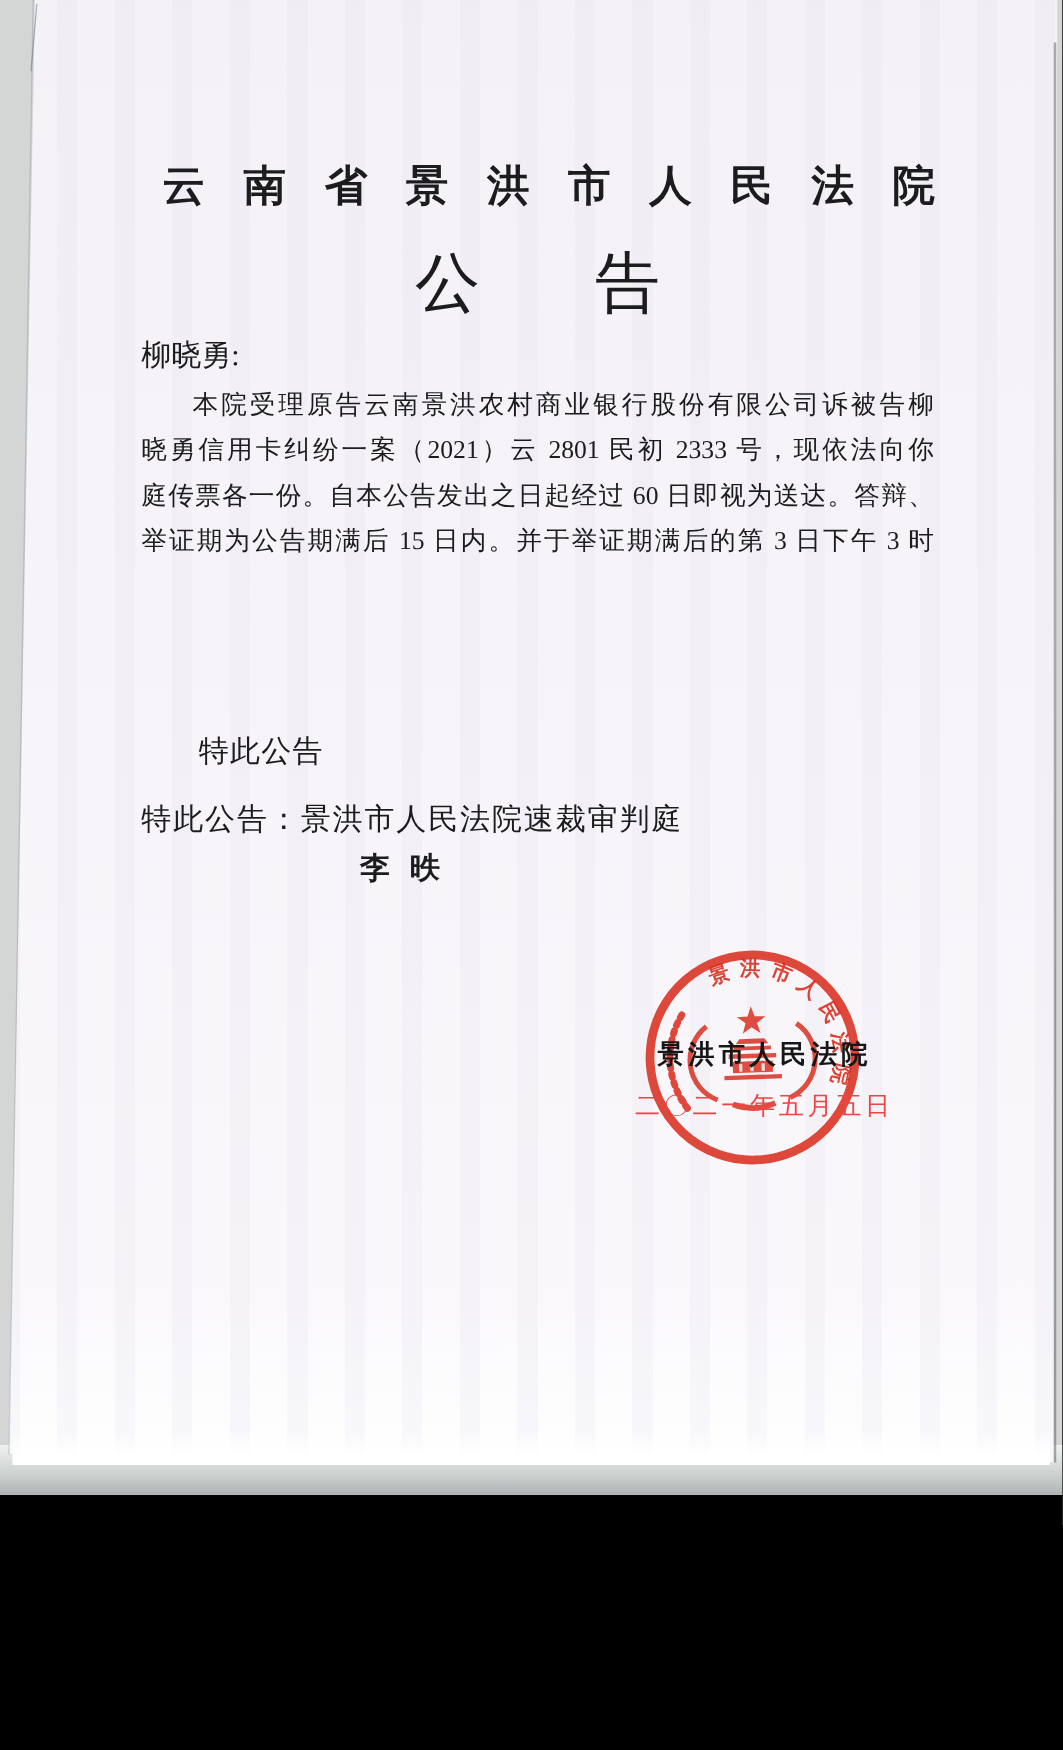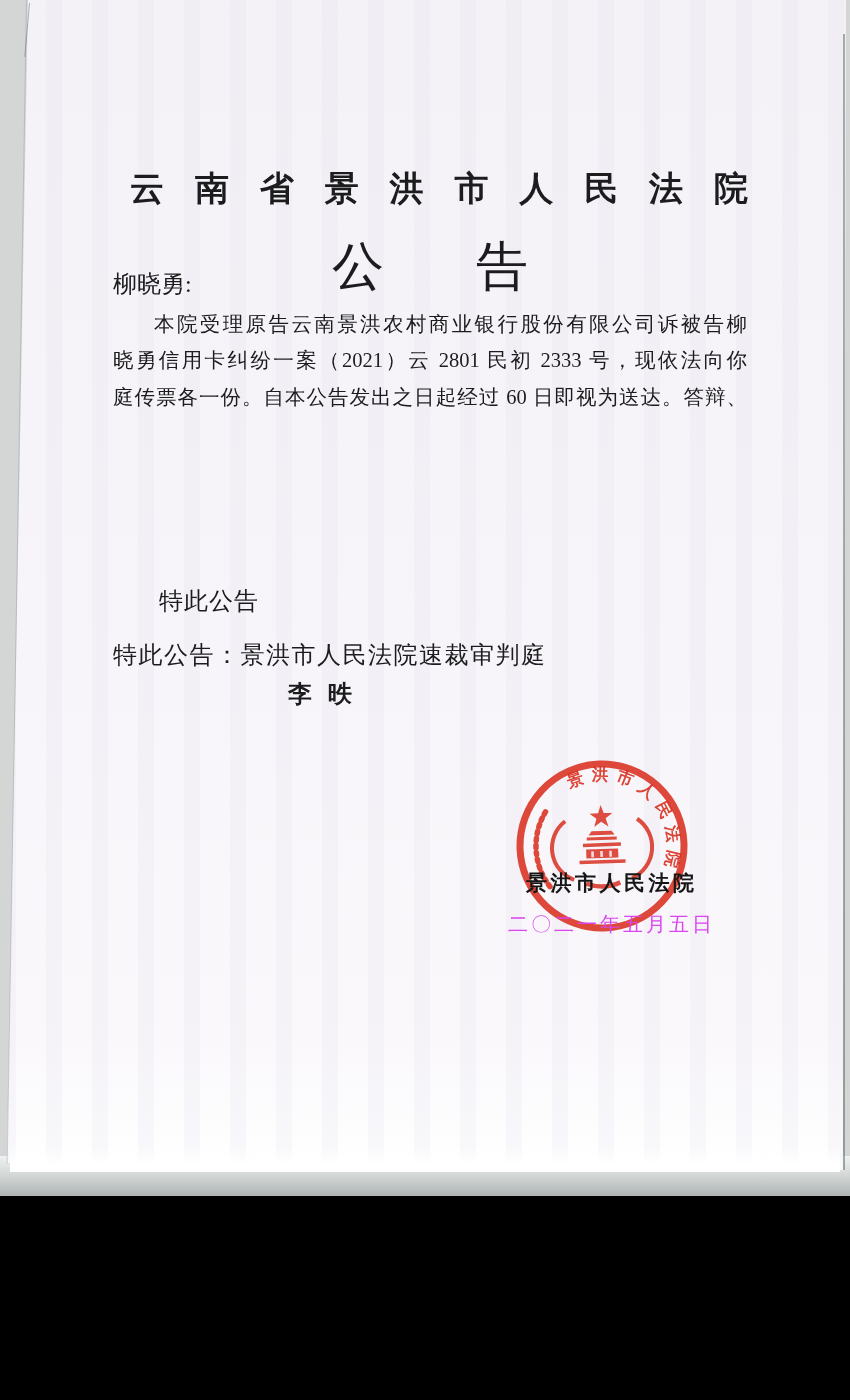--- a/index.html
+++ b/index.html
@@ -17,33 +17,33 @@
           linear-gradient(180deg,#f4f2f6 0%,#f7f5f9 55%,#faf8fb 88%,#ffffff 99%);}
   #paper-bottom-glow{position:absolute;left:10px;top:1146px;width:830px;height:26px;
         background:linear-gradient(180deg,rgba(255,255,255,0),#ffffff 70%);}
   .edge-right{position:absolute;left:843px;top:34px;width:2px;height:1136px;background:rgba(62,68,74,.42);}
   .edge-left{position:absolute;left:26px;top:0;width:1px;height:1164px;background:rgba(140,146,152,.38);
         transform:rotate(0.95deg);transform-origin:top left;}
   .crease{position:absolute;left:29px;top:3px;width:1px;height:54px;background:rgba(110,116,128,.55);
         transform:rotate(5deg);transform-origin:top left;}
   
   .abs{position:absolute;}
-  .just{text-align:justify;text-align-last:justify;margin-top:40px;}
+  .just{text-align:justify;text-align-last:justify;}
   #court-name{left:130px;top:126px;width:618px;font-size:34px;font-weight:600;letter-spacing:0;}
   #doc-title{left:332px;top:192px;width:196px;font-size:52px;font-weight:500;}
   #addressee{left:113px;top:268px;font-size:24px;}
   #body{left:113px;top:306px;width:634px;font-size:20.5px;line-height:36.3px;}
   #body .bline{height:36.3px;text-align:justify;text-align-last:justify;}
   #body .bline.indent{text-indent:2em;}
   #body .bline.last{text-align-last:left;}
   #closing{left:159px;top:585px;font-size:24px;letter-spacing:1px;}
   #handler{left:113px;top:639px;font-size:24px;letter-spacing:1.5px;}
   #handler-name{left:288px;top:678px;font-size:24px;word-spacing:10px;font-weight:bold;}
   #seal-overlay-court{left:526px;top:829px;width:168px;font-size:21px;font-weight:600;color:#161616;}
-  #date{left:508px;top:871px;width:204px;font-size:20px;font-weight:500;color:#d946ef;}
+  #date{left:508px;top:871px;width:204px;font-size:20px;font-weight:500;color:#ef4444;}
   #seal{position:absolute;left:513px;top:757px;width:178px;height:178px;transform:rotate(-2deg);}
 </style>
 </head>
 <body>
 
 <div id="scan">
   <div id="bed"></div>
   <div id="bed-glow"></div>
 
   <div id="paper"></div>
@@ -53,20 +53,21 @@
   <div class="crease"></div>
 
   <div class="abs just" id="court-name">云南省景洪市人民法院</div>
   <div class="abs just" id="doc-title">公告</div>
   <div class="abs" id="addressee">柳晓勇:</div>
 
   <div class="abs" id="body">
     <div class="bline indent">本院受理原告云南景洪农村商业银行股份有限公司诉被告柳</div>
     <div class="bline">晓勇信用卡纠纷一案（2021）云 2801 民初 2333 号，现依法向你</div>
     <div class="bline">庭传票各一份。自本公告发出之日起经过 60 日即视为送达。答辩、</div>
+    <div class="bline">举证期为公告期满后 15 日内。并于举证期满后的第 3 日下午 3 时</div>
   </div>
 
   <div class="abs" id="closing">特此公告</div>
   <div class="abs" id="handler">特此公告：景洪市人民法院速裁审判庭</div>
   <div class="abs" id="handler-name">李 昳</div>
 
   <svg id="seal" viewBox="0 0 178 178">
     <g fill="none" stroke="#d93020" opacity="0.88">
       <circle cx="89" cy="89" r="82" stroke-width="7"></circle>
 

